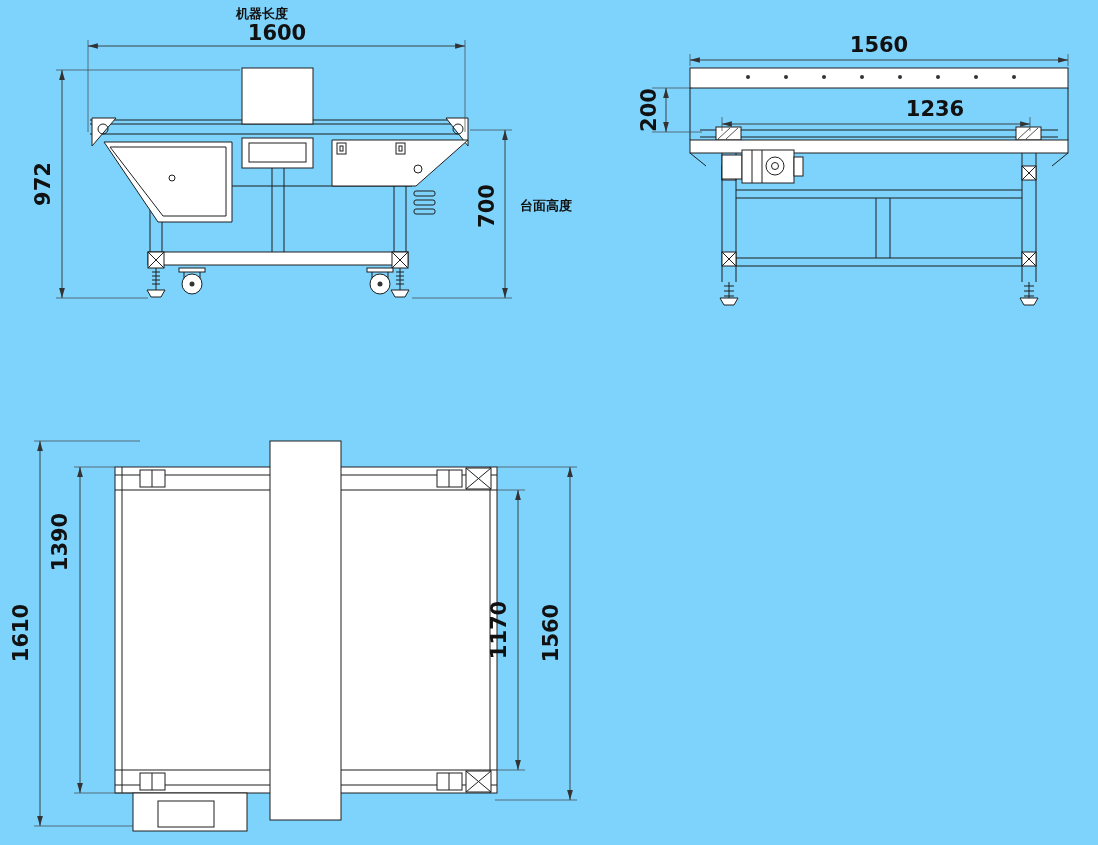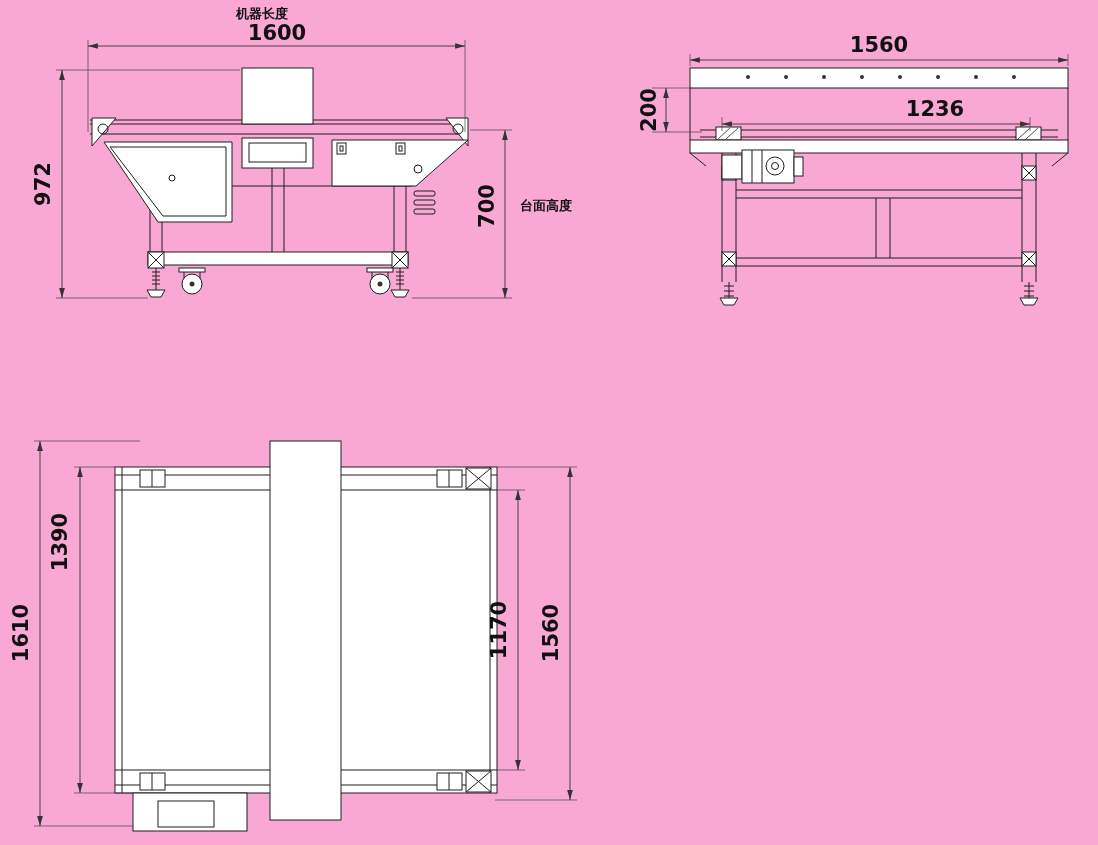--- a/index.html
+++ b/index.html
@@ -1,16 +1,16 @@
 <!DOCTYPE html>
 <html><head>
 <meta charset="utf-8">
 <style>
   html,body{margin:0;padding:0;background:#ffffff;}
-  .page{width:1098px;height:845px;background:#f9a8d4;position:relative;overflow:hidden;}
+  .page{width:1098px;height:845px;background:#7dd3fc;position:relative;overflow:hidden;}
   svg{display:block;}
   
   .d{stroke:#1f1f1f;stroke-width:1;fill:none;}
   .f{stroke:#1f1f1f;stroke-width:1;fill:#ffffff;}
   .thin{stroke:#2a2a2a;stroke-width:.8;fill:none;}
   .dot{fill:#333;stroke:none;}
   
   .dim{stroke:#333;stroke-width:.9;fill:none;}
   .ext{stroke:#444;stroke-width:.7;fill:none;}
   

